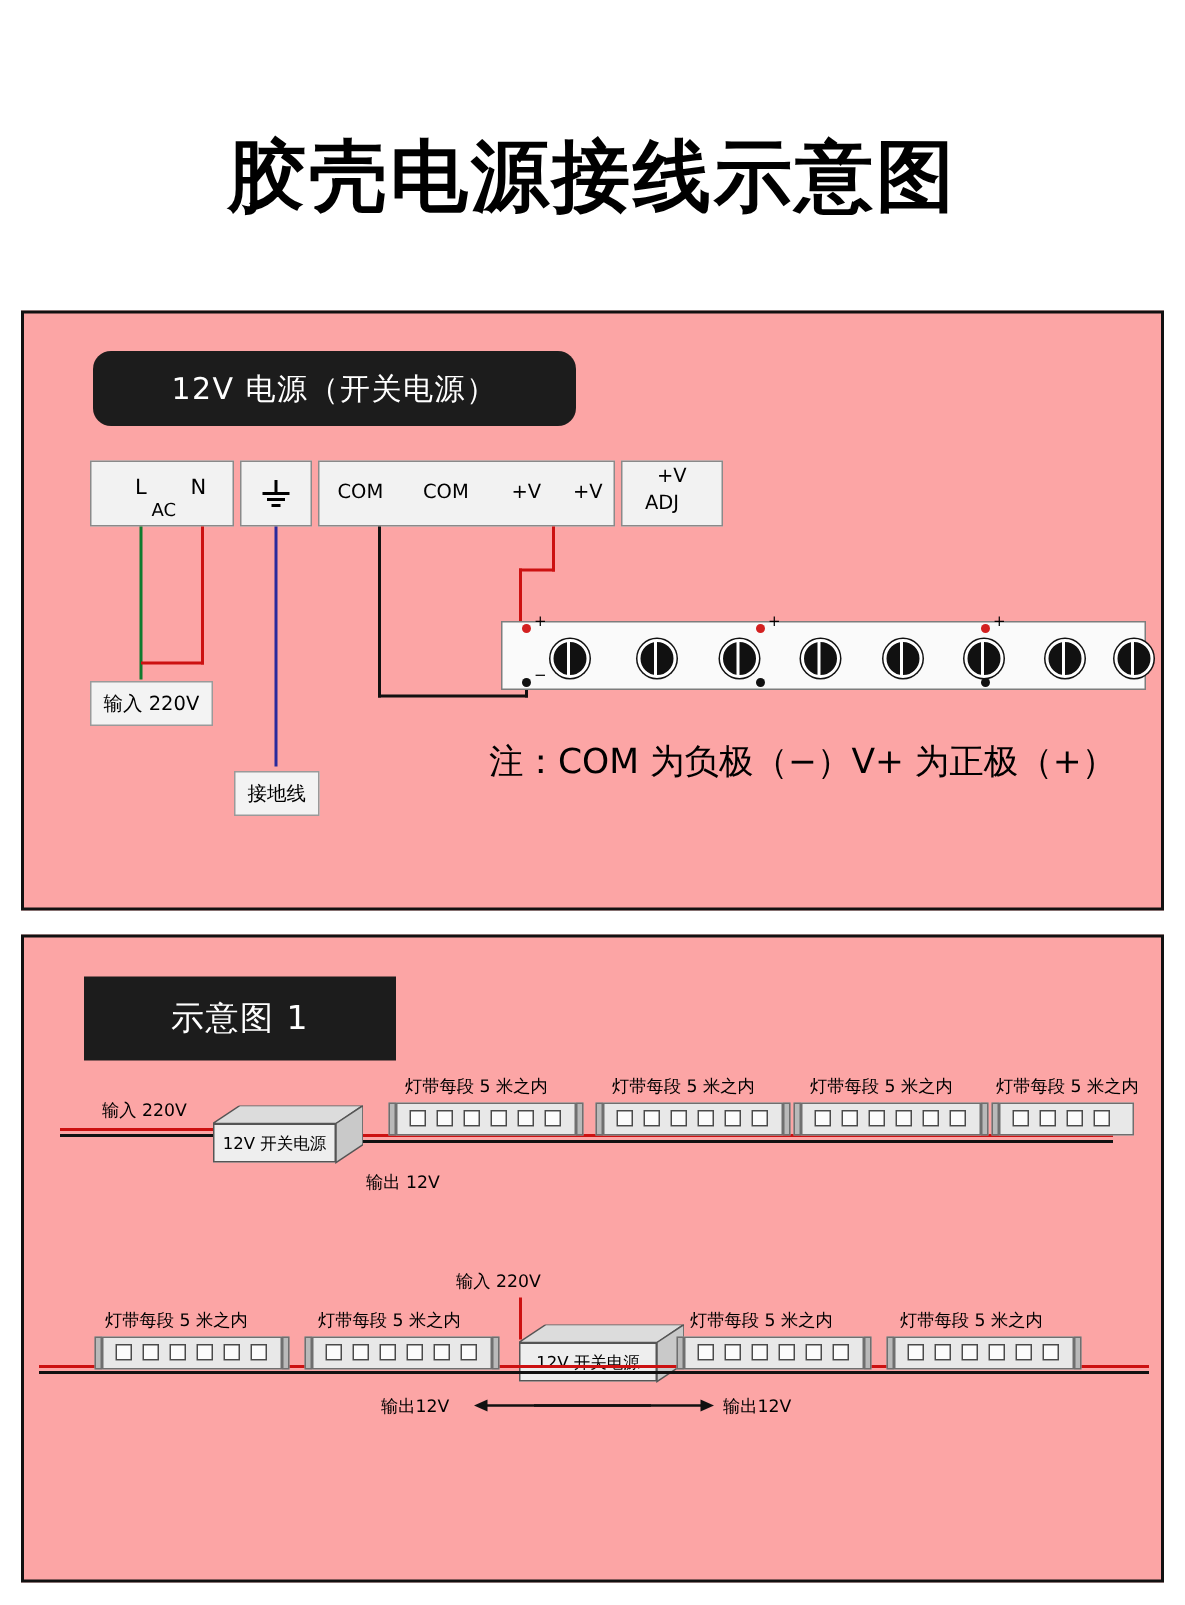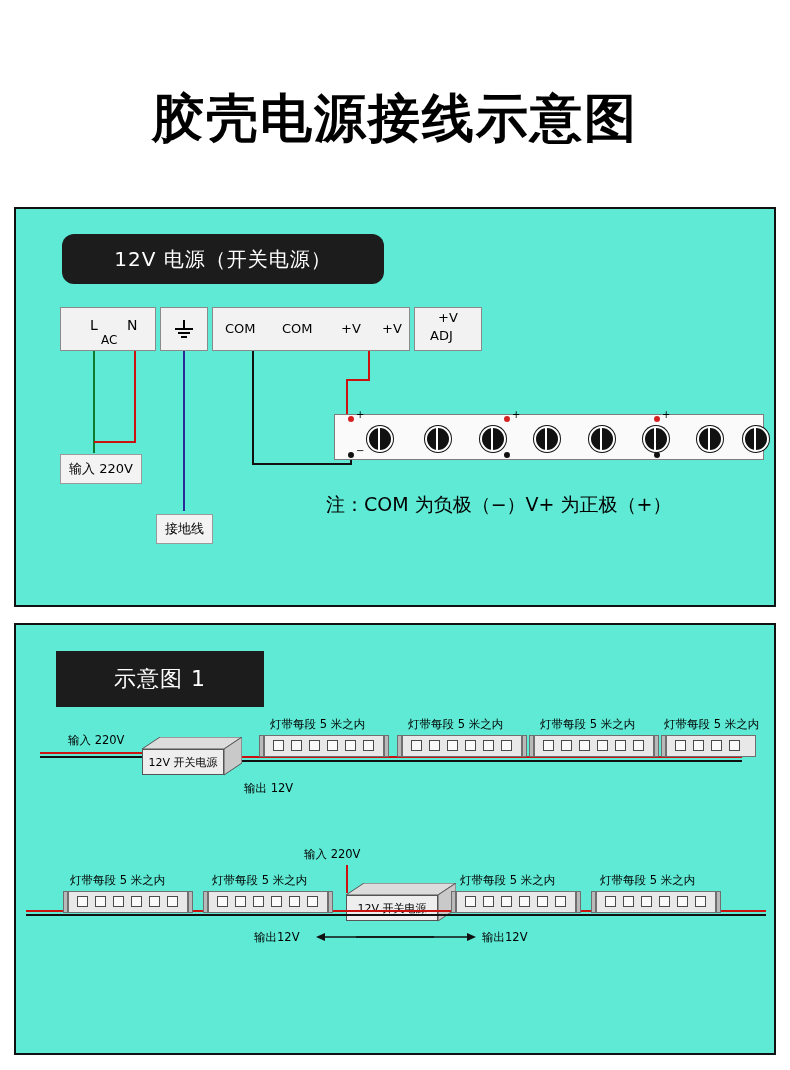--- a/index.html
+++ b/index.html
@@ -27,21 +27,21 @@
     font-weight: bold;
     letter-spacing: 2px;
     line-height: 60px;
     font-family: "DejaVu Sans", sans-serif;
   }
 
   
   .panel {
     position: absolute;
     border: 2px solid #111;
-    background: #5eead4;
+    background: #fca5a5;
     box-sizing: border-box;
   }
   #panel-top {
     left: 14px;
     top: 207px;
     width: 762px;
     height: 400px;
   }
   #panel-bottom {
     left: 14px;
@@ -138,21 +138,21 @@
     padding: 5px 8px;
     box-sizing: border-box;
     white-space: nowrap;
     font-family: "DejaVu Sans", sans-serif;
   }
   #box-input220 { left: 44px; top: 245px; }
   #box-ground  { left: 140px; top: 305px; }
 
   .note-text {
     position: absolute;
-    font-size: 19px;
+    font-size: 23px;
     white-space: nowrap;
     font-family: "DejaVu Sans", sans-serif;
   }
   #note-com { left: 310px; top: 283px; }
 
   
   .ln {
     position: absolute;
     background: #000;
   }

